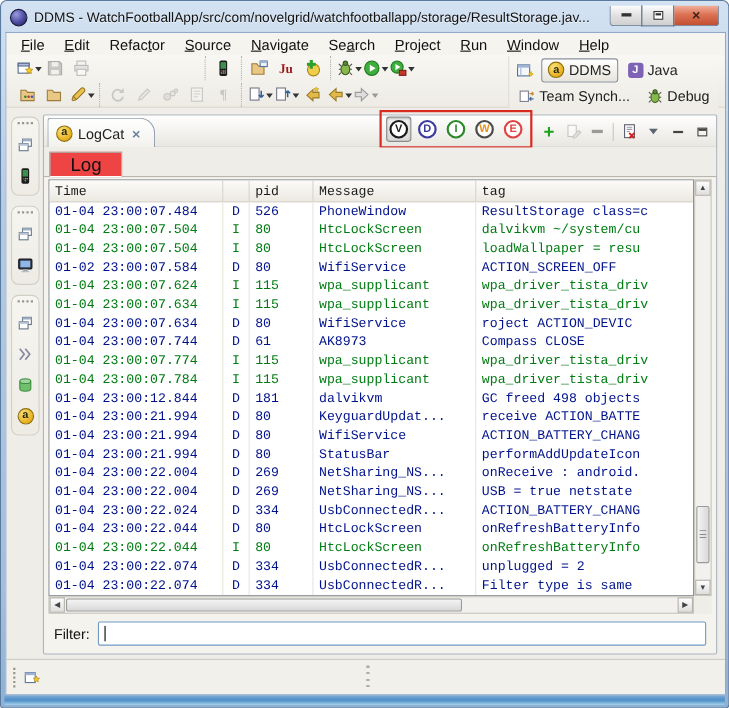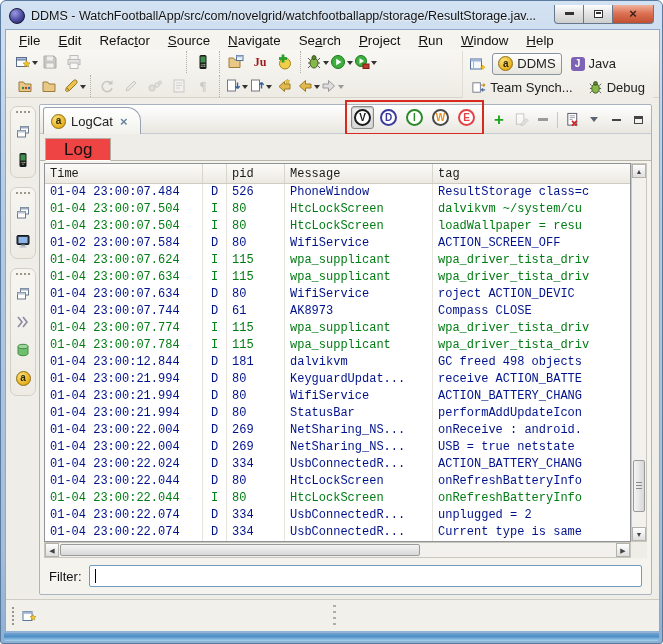--- a/index.html
+++ b/index.html
@@ -714,21 +714,21 @@
                   <span class="cell c-pid">334</span>
                   <span class="cell c-tag">UsbConnectedR...</span>
                   <span class="cell c-msg">unplugged = 2</span>
                 </div>
 
                 <div class="logrow D">
                   <span class="cell c-time">01-04 23:00:22.074</span>
                   <span class="cell c-lvl">D</span>
                   <span class="cell c-pid">334</span>
                   <span class="cell c-tag">UsbConnectedR...</span>
-                  <span class="cell c-msg">Current type is same</span>
+                  <span class="cell c-msg">Filter type is same</span>
                 </div>
 
             </div>
           </div>
           <div class="vscroll">
             <span class="sbtn sb-up">▲</span>
             <span class="vthumb"></span>
             <span class="sbtn sb-down">▼</span>
           </div>
           <div class="hscroll">

